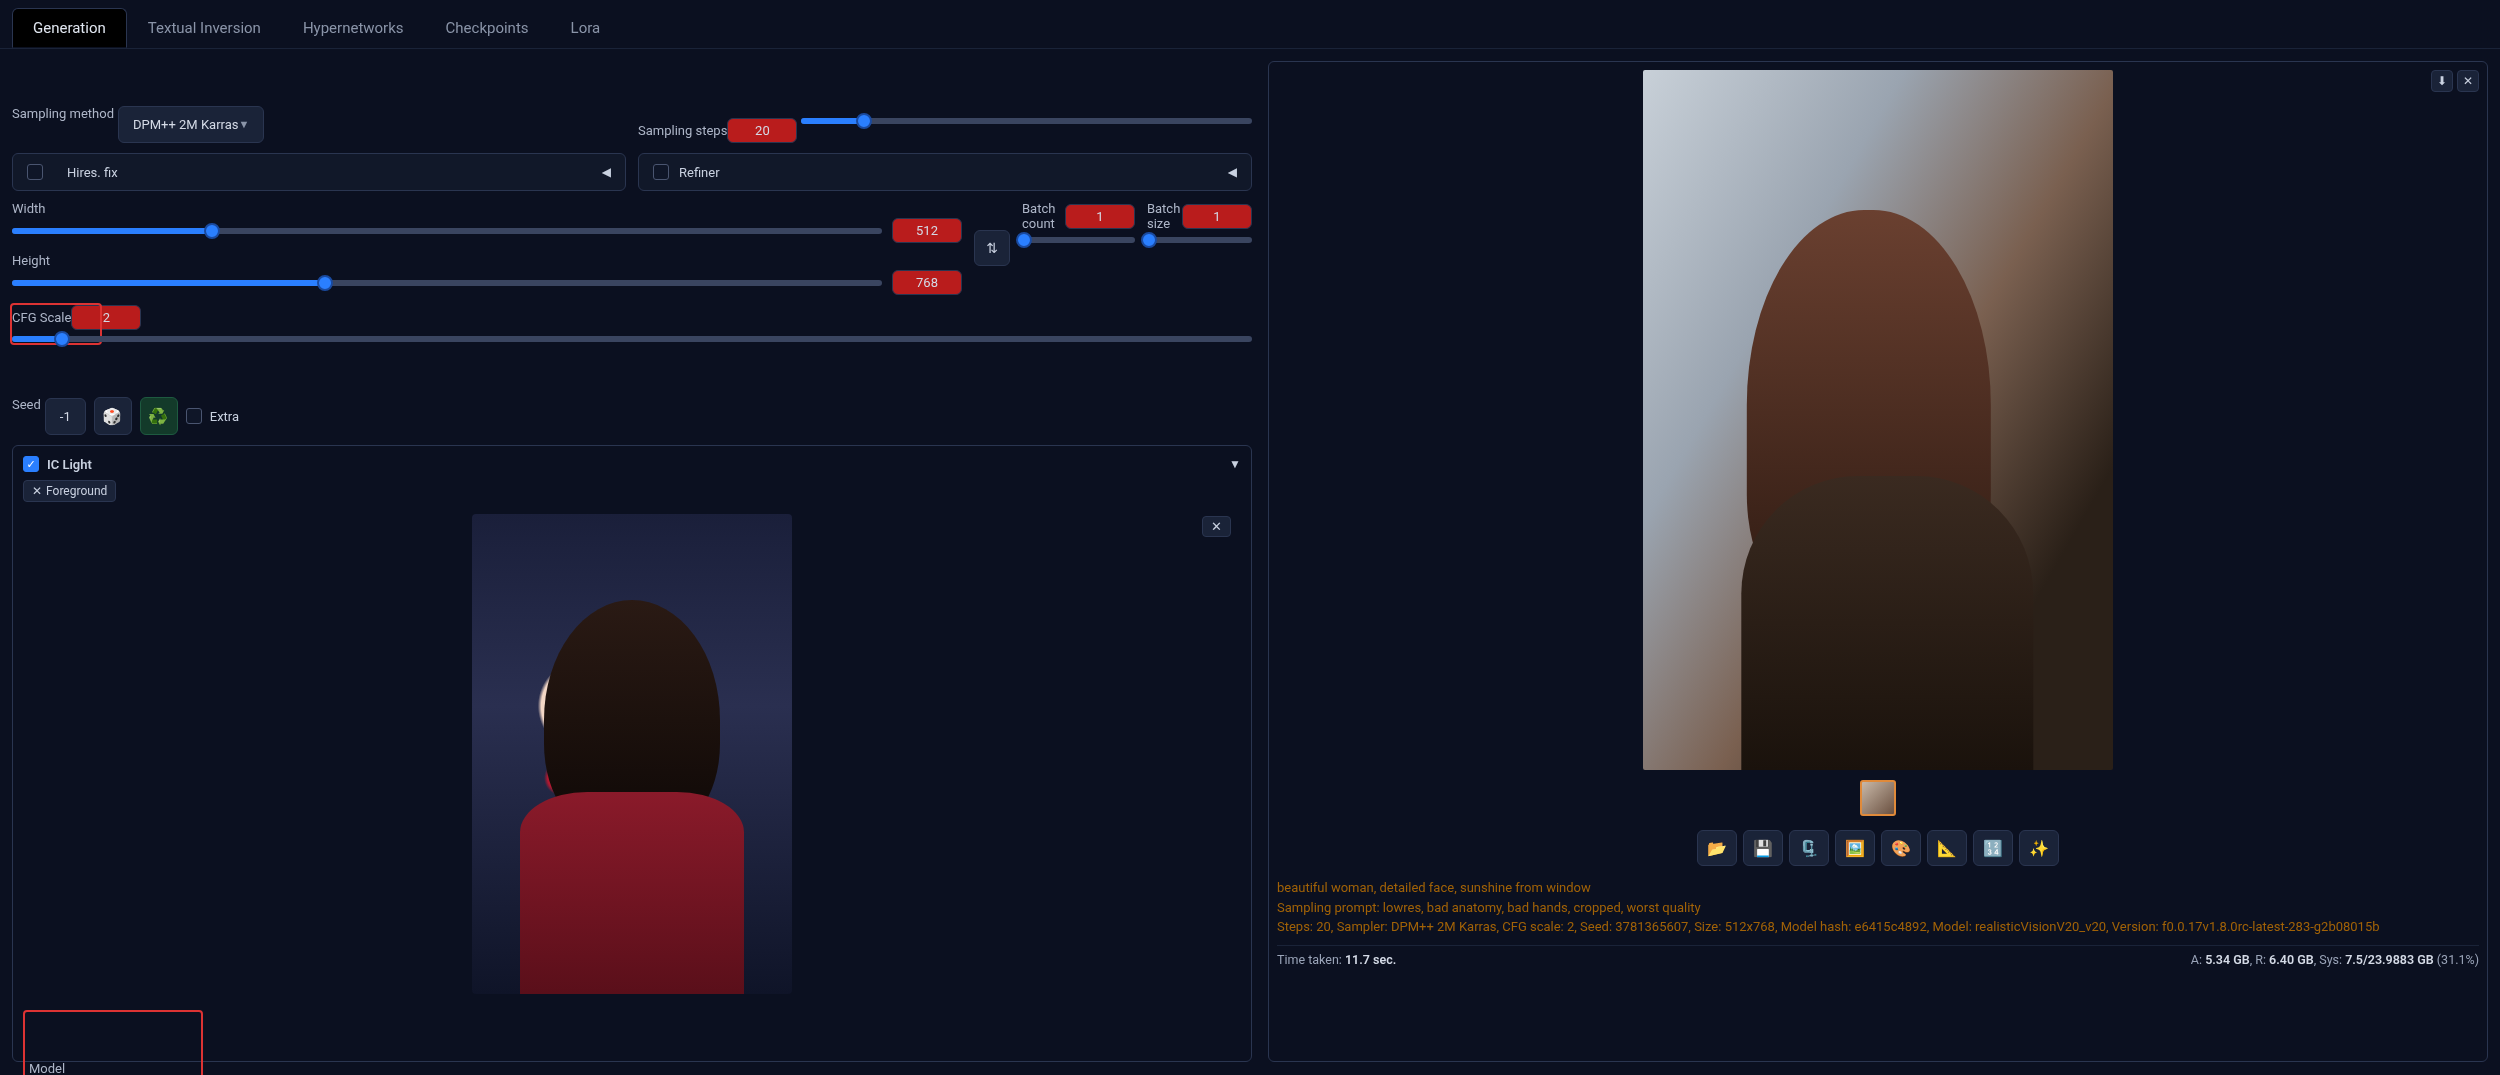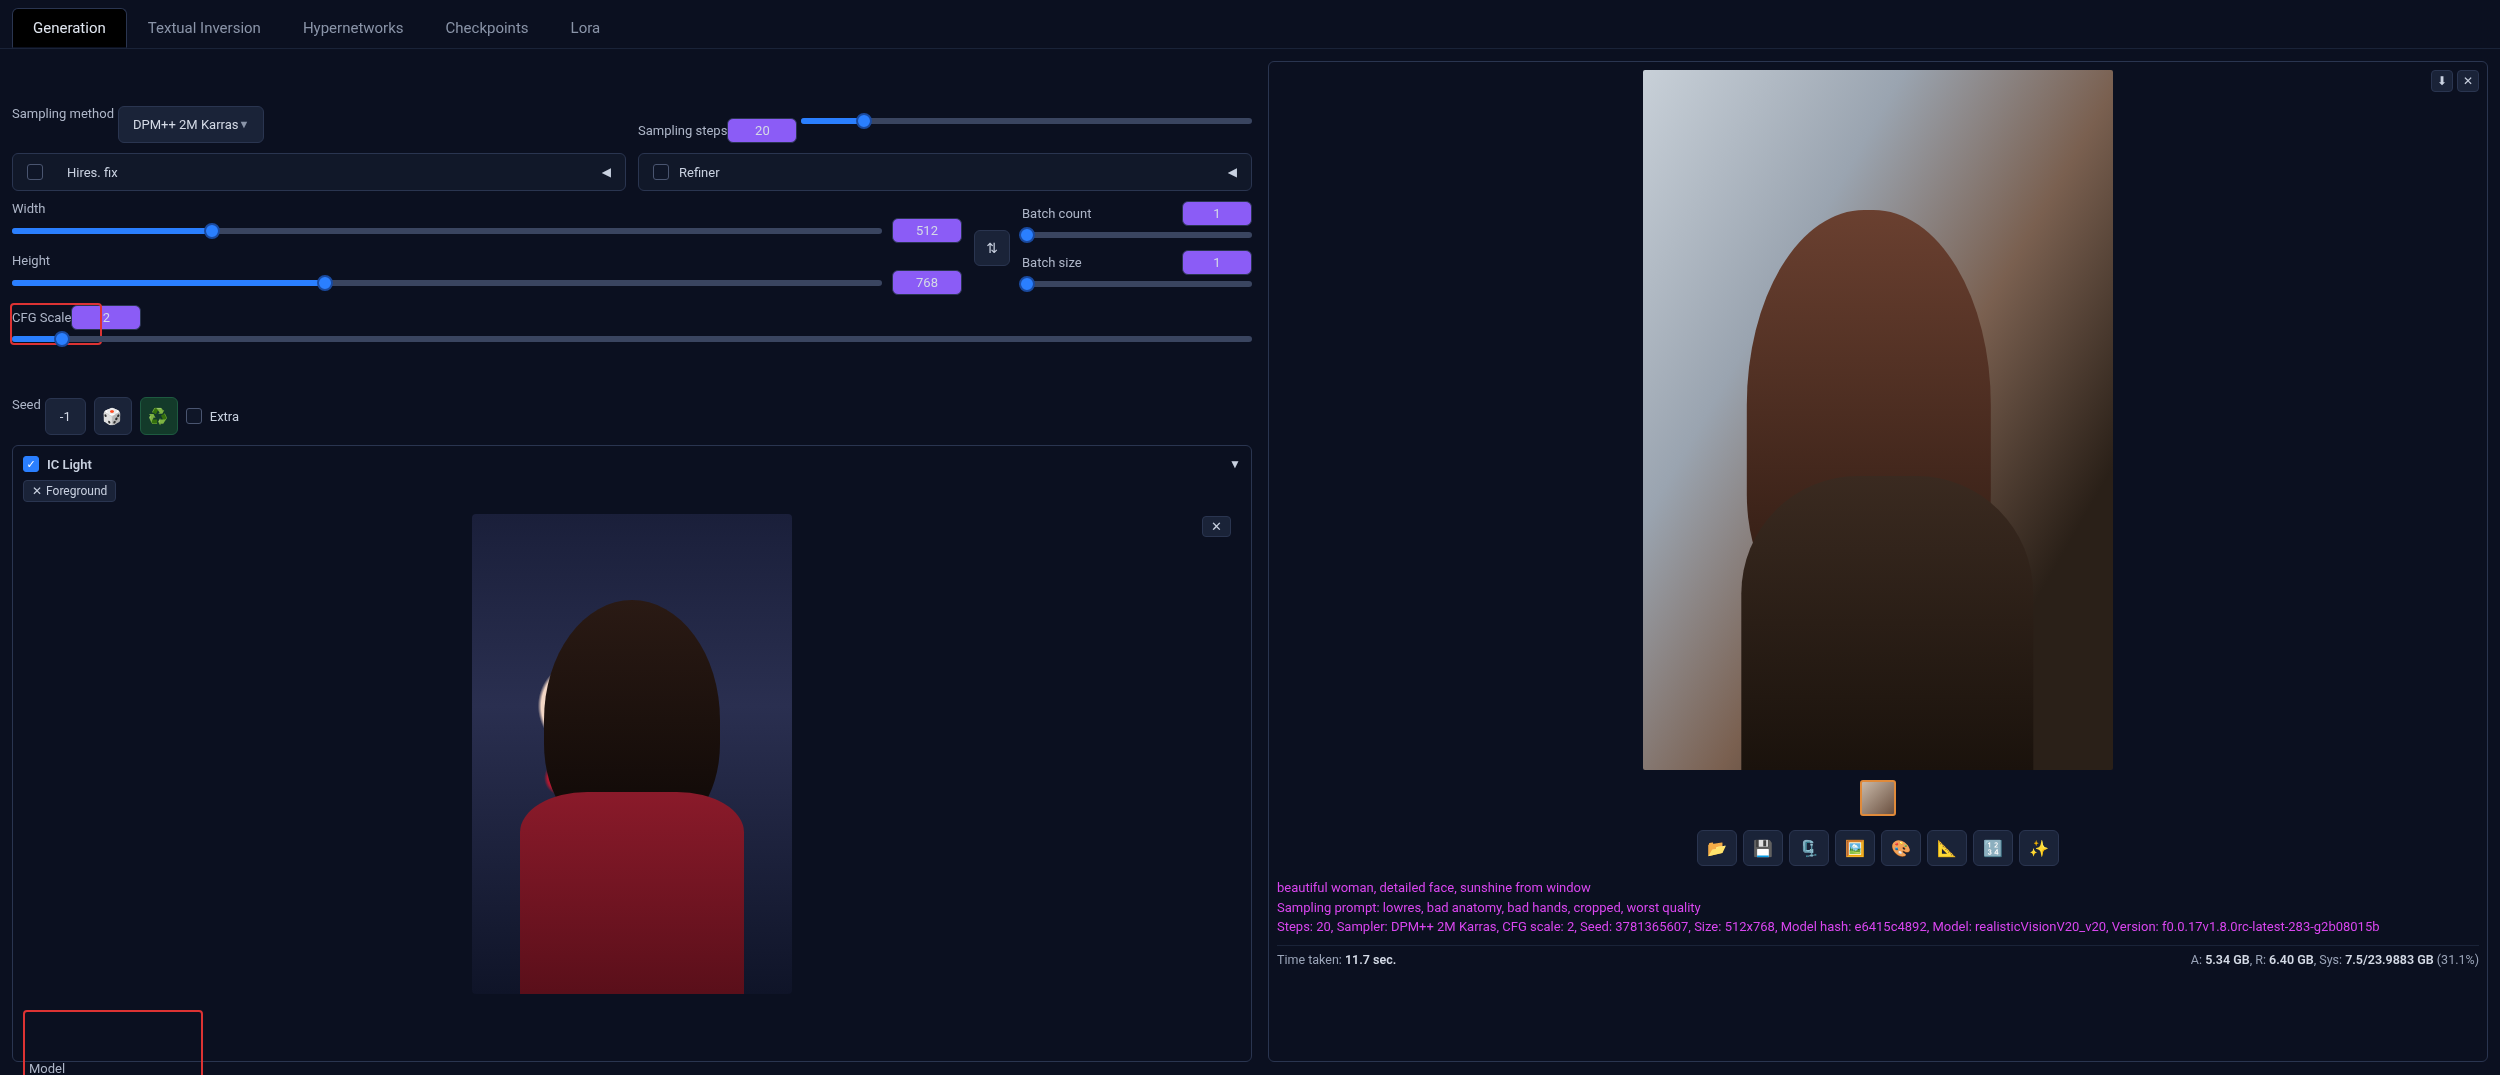--- a/index.html
+++ b/index.html
@@ -13,34 +13,34 @@
 .left { width: 1240px; display: flex; flex-direction: column; gap: 10px; }
 .right { flex: 1; display: flex; flex-direction: column; gap: 8px; }
 
 .row { display: flex; gap: 12px; align-items: flex-end; }
 .group { display: flex; flex-direction: row; gap: 4px; margin-top: 45px; }
 .label { font-size: 13px; color: #aeb6c8; }
 
 .select { background: #1a2338; border: 1px solid #2a3550; border-radius: 6px; padding: 10px 14px; color: #d4dae6; display: flex; justify-content: space-between; align-items: center; }
 .select .arrow { color: #8a94a8; font-size: 11px; }
 
-.numbox { background: #8b5cf6; border: 1px solid #2a3550; border-radius: 6px; padding: 4px 10px; color: #d4dae6; text-align: center; min-width: 70px; font-size: 13px; }
+.numbox { background: #b91c1c; border: 1px solid #2a3550; border-radius: 6px; padding: 4px 10px; color: #d4dae6; text-align: center; min-width: 70px; font-size: 13px; }
 .slider { flex: 1; height: 6px; background: #3a4560; border-radius: 3px; position: relative; }
 .slider .fill { position: absolute; left: 0; top: 0; height: 100%; background: #2a7fff; border-radius: 3px; }
 .slider .thumb { position: absolute; top: 50%; transform: translate(-50%, -50%); width: 16px; height: 16px; background: #2a7fff; border-radius: 50%; border: 2px solid #1a4a9f; }
 
 .accordion { background: #111829; border: 1px solid #2a3550; border-radius: 6px; padding: 10px 14px; display: flex; justify-content: space-between; align-items: center; }
 .chk { width: 16px; height: 16px; border: 1px solid #4a5570; border-radius: 3px; display: inline-flex; align-items: center; justify-content: center; font-size: 11px; background: #0f1628; }
 .chk.on { background: #2a7fff; border-color: #2a7fff; color: #fff; }
 .tri { color: #c9d1e0; font-size: 12px; }
 
 .dims-block { display: flex; gap: 12px; }
 .dims-left { flex: 1; display: flex; flex-direction: column; gap: 10px; }
 .swap-btn { width: 36px; height: 36px; background: #1a2338; border: 1px solid #2a3550; border-radius: 6px; display: flex; align-items: center; justify-content: center; color: #c9d1e0; font-size: 14px; align-self: center; }
-.batch-col { width: 230px; display: flex; flex-direction: column; gap: 12px; }
+.batch-col { width: 230px; display: flex; flex-direction: row; gap: 12px; }
 
 .dim-row { display: flex; align-items: center; gap: 10px; }
 .dim-row .label { width: 60px; }
 .dim-row .slider { flex: 1; }
 
 .seed-row { display: flex; gap: 8px; align-items: center; }
 .seed-input { flex: 1; background: #1a2338; border: 1px solid #2a3550; border-radius: 6px; padding: 10px 14px; color: #d4dae6; }
 .icon-btn { width: 38px; height: 38px; background: #1a2338; border: 1px solid #2a3550; border-radius: 6px; display: flex; align-items: center; justify-content: center; font-size: 16px; }
 
 .ic-panel { border: 1px solid #2a3550; border-radius: 6px; padding: 10px; display: flex; flex-direction: column; gap: 8px; flex: 1; min-height: 0; }
@@ -74,21 +74,21 @@
   radial-gradient(circle at 58% 28%, #c97a50 0%, #c97a50 4%, transparent 5%),
   linear-gradient(120deg, #c8d0d8 0%, #9aa4b0 30%, #7a6050 55%, #2a2018 80%);
   position: relative;
 }
 .result-img::before { content:""; position:absolute; left:48%; top:20%; transform:translateX(-50%); width:52%; height:58%; background:linear-gradient(180deg,#6a4030,#2e1a12); border-radius:48% 48% 30% 30%; }
 .result-img::after { content:""; position:absolute; left:52%; top:58%; transform:translateX(-50%); width:62%; height:42%; background:linear-gradient(180deg,#3a2a20,#1a120c); border-radius:40% 40% 0 0; }
 .thumb-strip { display:flex; justify-content:center; margin-top:10px; }
 .thumb-img { width:36px; height:36px; border:2px solid #e08a3a; border-radius:3px; background: linear-gradient(135deg,#c8b8a8,#6a5040); }
 .action-row { display:flex; justify-content:center; gap:6px; margin-top:14px; }
 .act-btn { width:40px; height:36px; background:#1a2338; border:1px solid #2a3550; border-radius:6px; display:flex; align-items:center; justify-content:center; font-size:16px; }
-.meta { font-size:13px; color:#d946ef; margin-top:12px; line-height:1.5; }
+.meta { font-size:13px; color:#a16207; margin-top:12px; line-height:1.5; }
 .footer { display:flex; justify-content:space-between; font-size:12.5px; color:#9aa4b8; border-top:1px solid #1a2338; padding-top:6px; margin-top:8px; }
 .footer .num { color:#d4dae6; font-weight:600; }
 .cfg-wrap { position: relative; }
 </style>
 </head>
 <body>
 
 <div class="tabs">
   <div class="tab active">Generation</div>
   <div class="tab">Textual Inversion</div>

